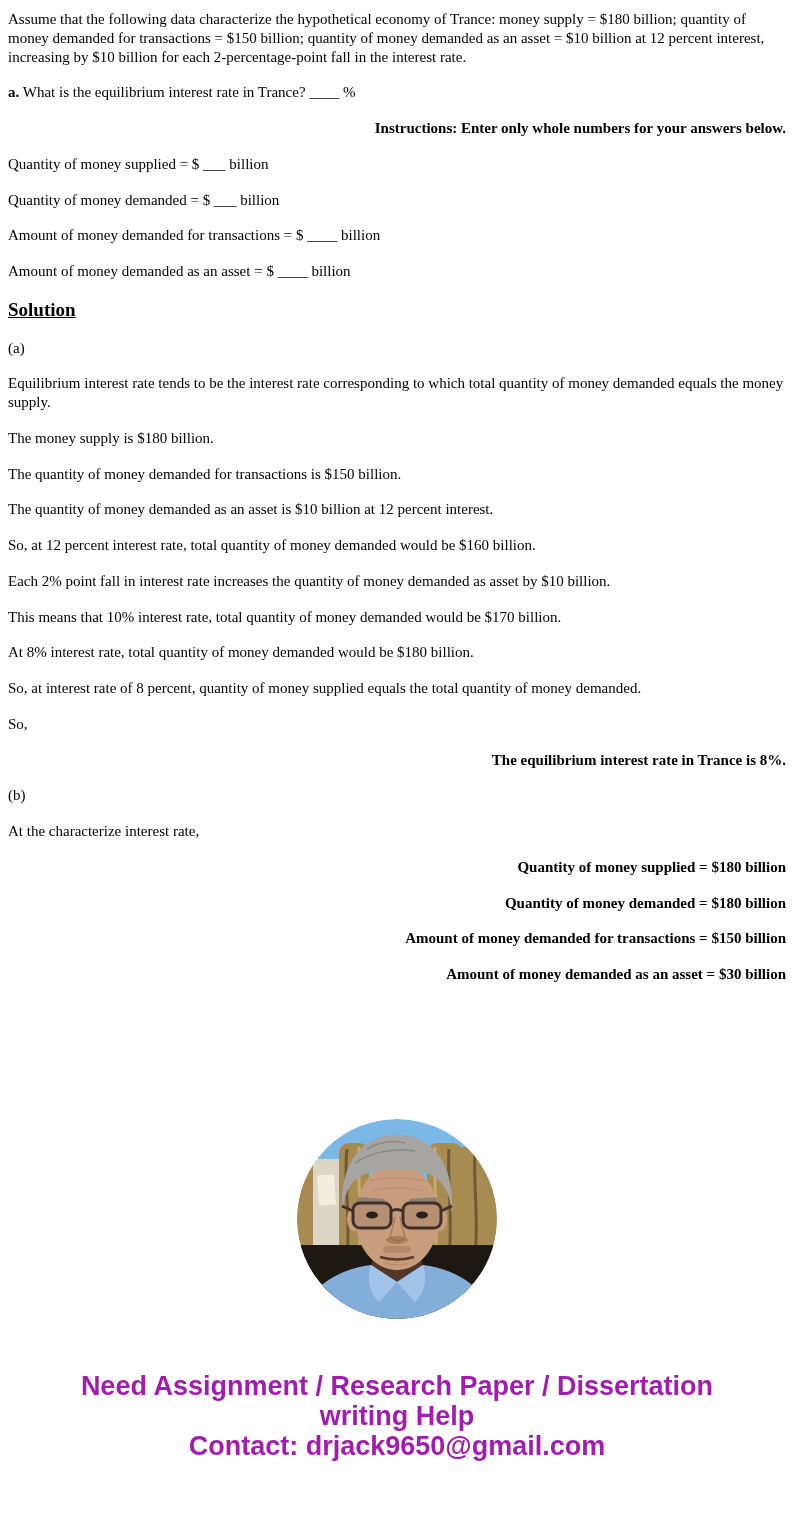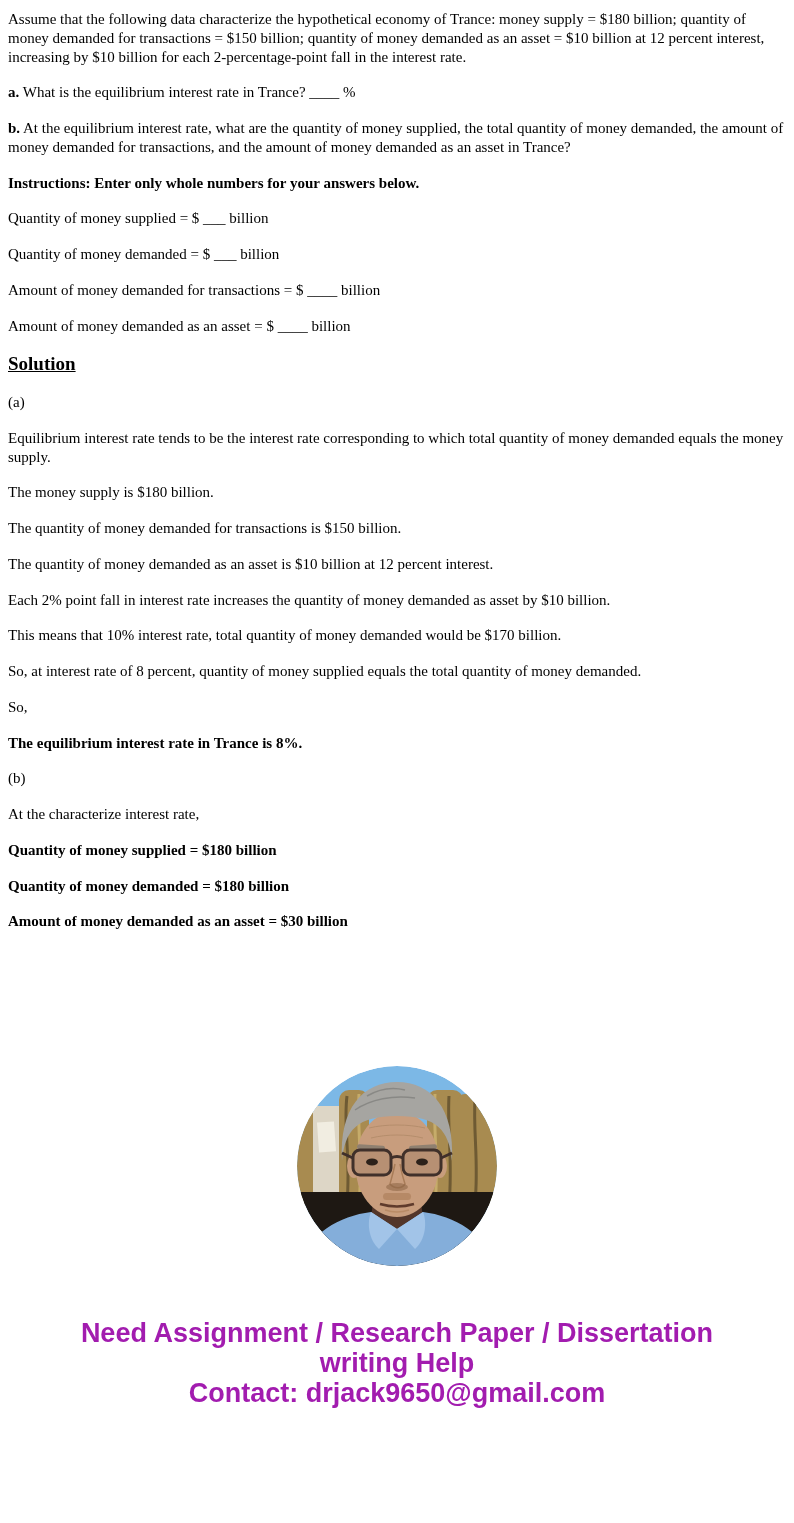--- a/index.html
+++ b/index.html
@@ -8,21 +8,21 @@
     min-height: 1523px;
     background: #ffffff;
     box-sizing: border-box;
     padding: 10px 8px 30px 8px;
     font-family: "Liberation Serif", serif;
     font-size: 15px;
     line-height: 1.25;
     color: #000000;
   }
   .doc p { margin: 0 0 17px 0; }
-  .doc .bold { font-weight: bold; }
+  .doc .bold { font-weight: bold; text-align: right; }
   h3.solution-heading {
     font-family: "Liberation Serif", serif;
     font-size: 19px;
     font-weight: bold;
     margin: 0 0 17px 0;
     line-height: 1.25;
     text-decoration: underline;
   }
   .avatar-wrap {
     margin-top: 135px;
@@ -49,49 +49,51 @@
 </head>
 <body>
 
 <div class="page">
   <div class="doc">
 
     <p>Assume that the following data characterize the hypothetical economy of Trance: money supply = $180 billion; quantity of money demanded for transactions = $150 billion; quantity of money demanded as an asset = $10 billion at 12 percent interest, increasing by $10 billion for each 2-percentage-point fall in the interest rate.</p>
 
     <p><b>a.</b> <span>What is the equilibrium interest rate in Trance? ____ %</span></p>
 
-    <p><b>b.</b> <span>At the equilibrium interest rate, what are the quantity of money supplied, the total quantity of money demanded, the amount of money demanded for transactions, and the amount of money demanded as an asset in Trance?</span></p>
 
     <p class="bold">Instructions: Enter only whole numbers for your answers below.</p>
 
     <p>Quantity of money supplied = $ ___ billion</p>
     <p>Quantity of money demanded = $ ___ billion</p>
     <p>Amount of money demanded for transactions = $ ____ billion</p>
     <p>Amount of money demanded as an asset = $ ____ billion</p>
 
     <h3 class="solution-heading">Solution</h3>
 
     <p>(a)</p>
 
     <p>Equilibrium interest rate tends to be the interest rate corresponding to which total quantity of money demanded equals the money supply.</p>
     <p>The money supply is $180 billion.</p>
     <p>The quantity of money demanded for transactions is $150 billion.</p>
     <p>The quantity of money demanded as an asset is $10 billion at 12 percent interest.</p>
+    <p>So, at 12 percent interest rate, total quantity of money demanded would be $160 billion.</p>
     <p>Each 2% point fall in interest rate increases the quantity of money demanded as asset by $10 billion.</p>
     <p>This means that 10% interest rate, total quantity of money demanded would be $170 billion.</p>
+    <p>At 8% interest rate, total quantity of money demanded would be $180 billion.</p>
     <p>So, at interest rate of 8 percent, quantity of money supplied equals the total quantity of money demanded.</p>
     <p>So,</p>
 
     <p class="bold">The equilibrium interest rate in Trance is 8%.</p>
 
     <p>(b)</p>
     <p>At the characterize interest rate,</p>
 
     <p class="bold">Quantity of money supplied = $180 billion</p>
     <p class="bold">Quantity of money demanded = $180 billion</p>
+    <p class="bold">Amount of money demanded for transactions = $150 billion</p>
     <p class="bold">Amount of money demanded as an asset = $30 billion</p>
   </div>
 
   <div class="avatar-wrap">
     <svg class="avatar" width="200" height="200" viewBox="0 0 200 200" xmlns="http://www.w3.org/2000/svg">
       <defs>
         <clipPath id="avclip">
             <circle cx="100" cy="100" r="100"></circle>
           </clipPath>
       </defs>

